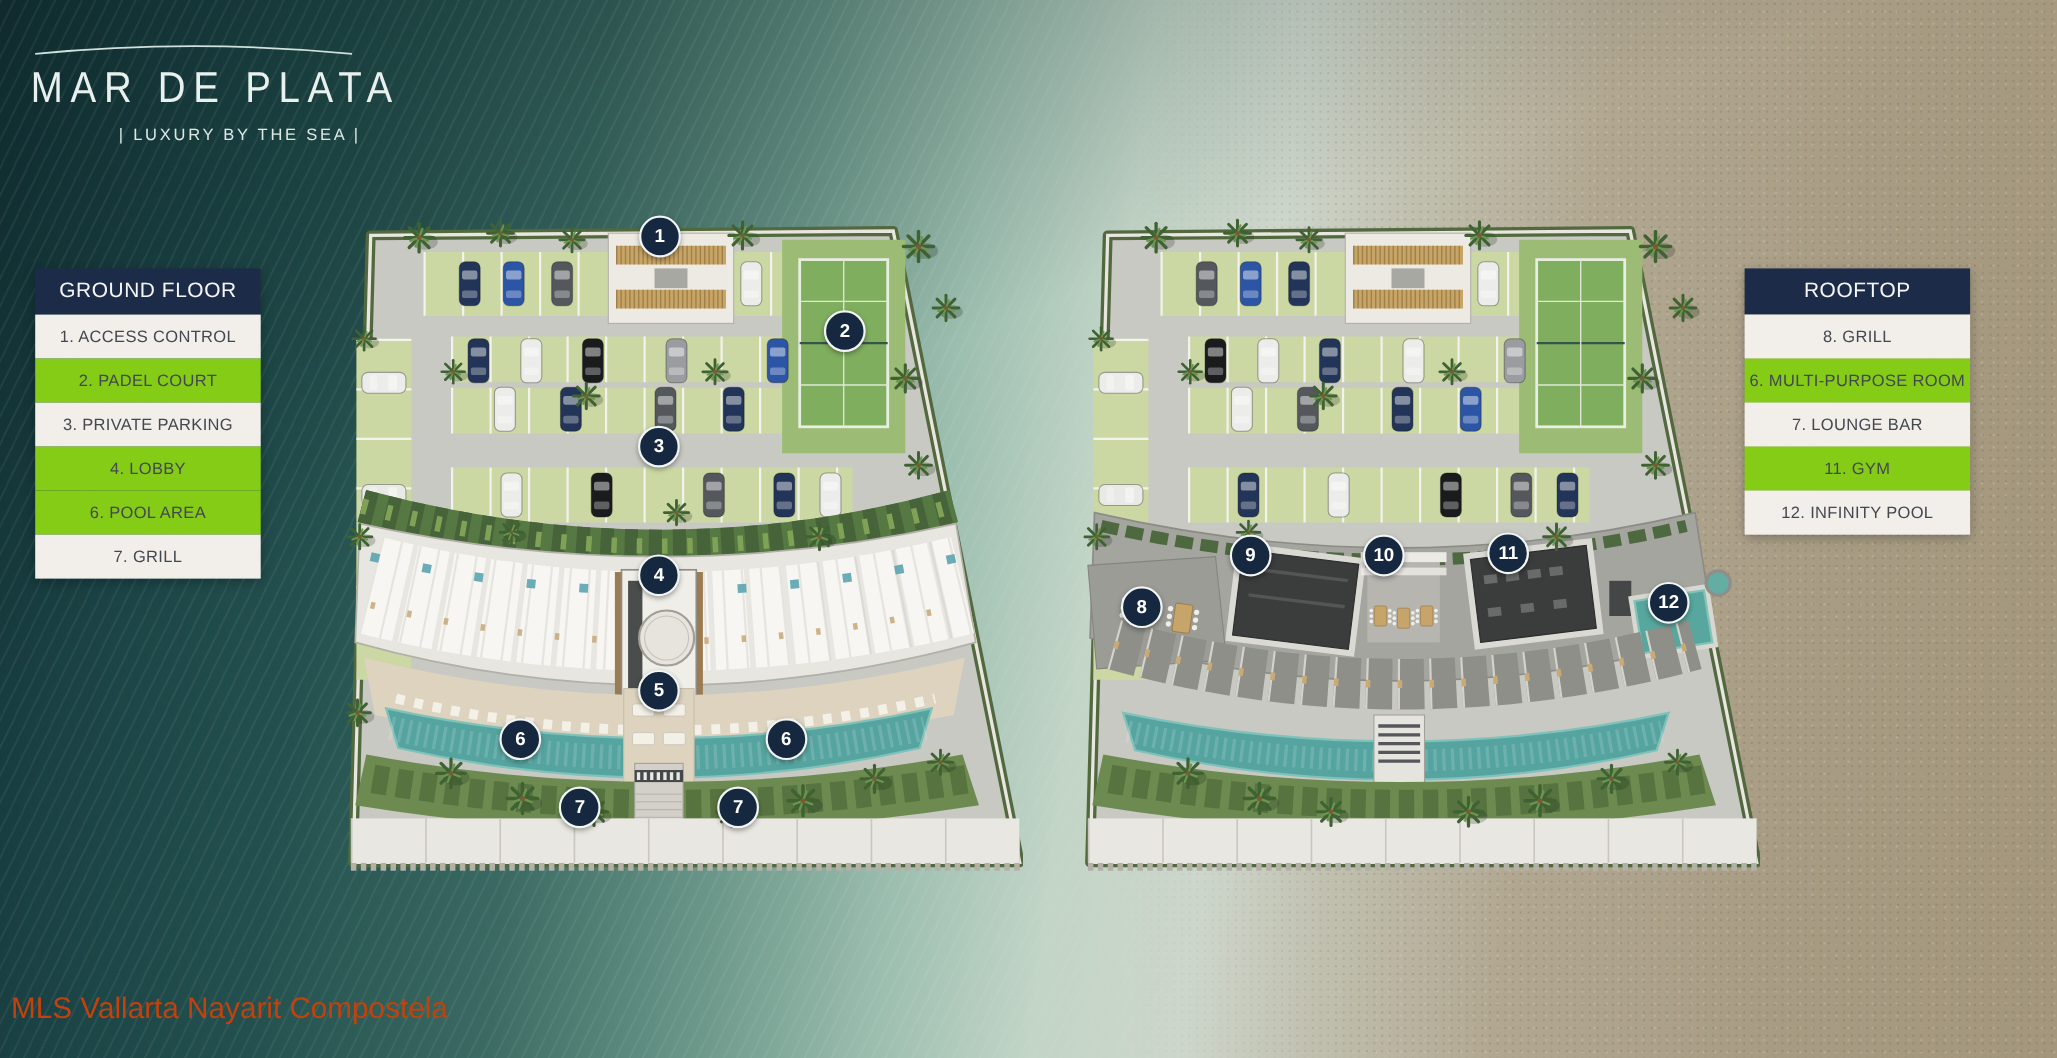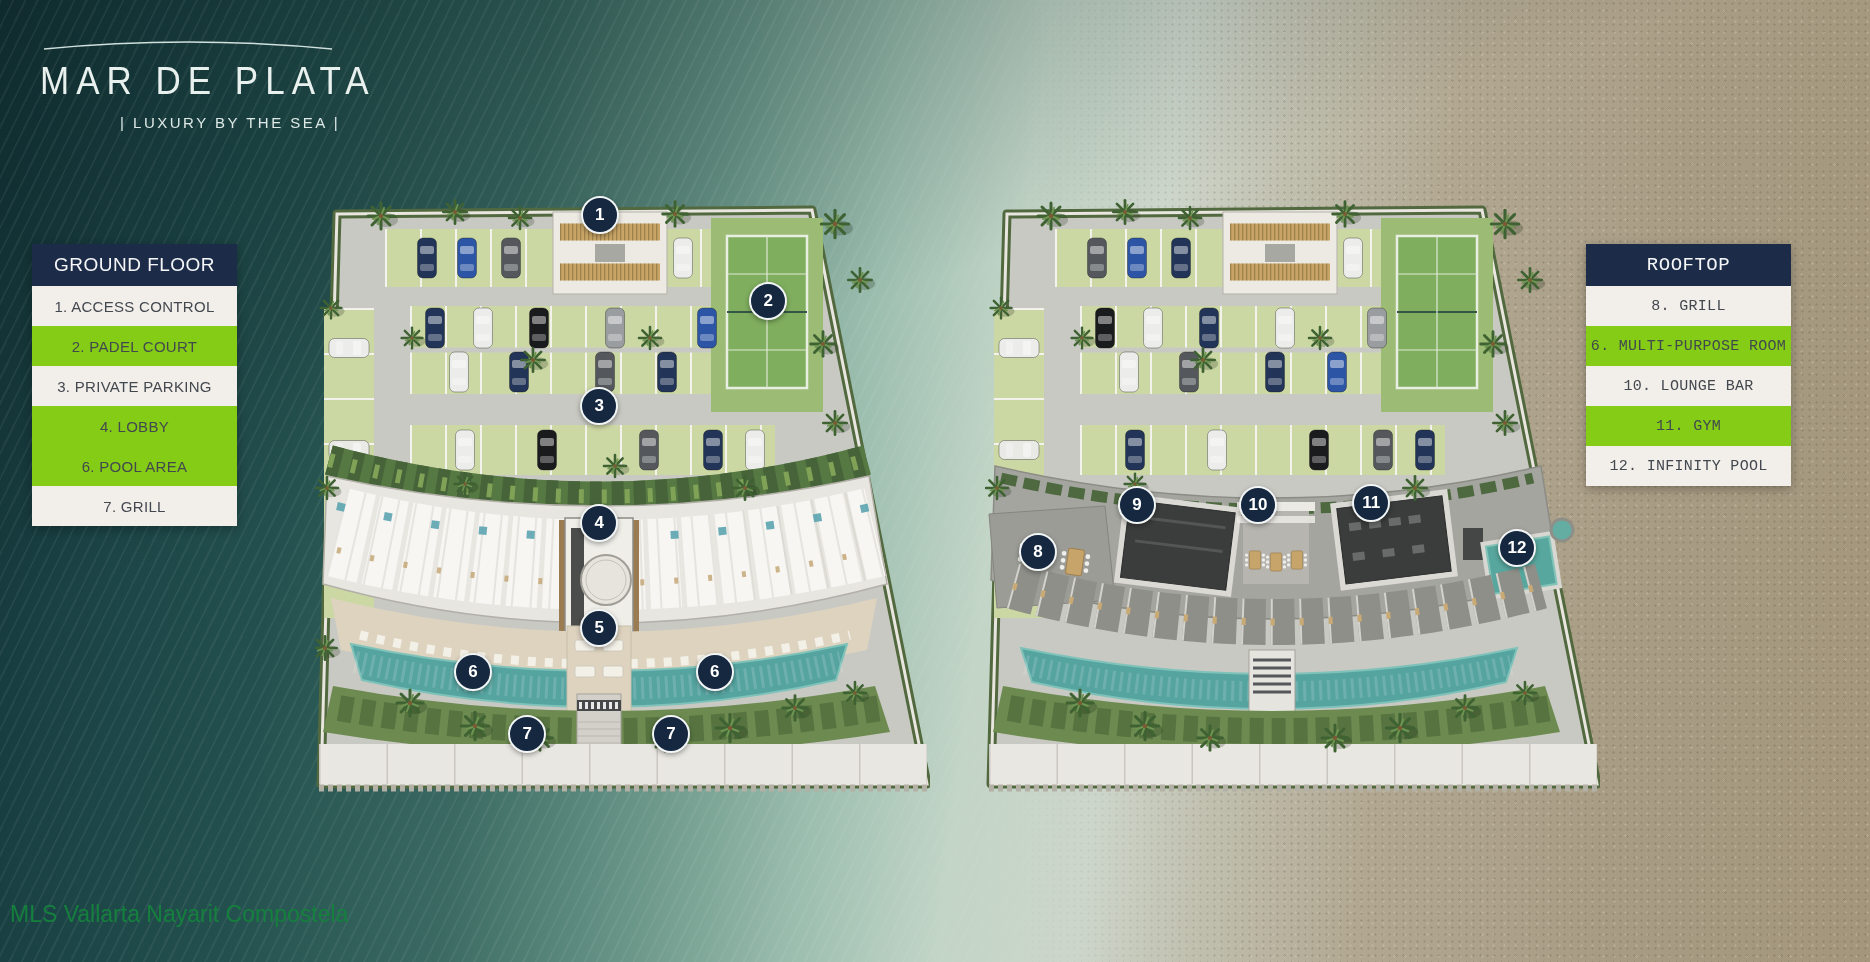--- a/index.html
+++ b/index.html
@@ -20,52 +20,52 @@
     mask-image:linear-gradient(90deg,#000 45%,transparent 64%);
     pointer-events:none;}
   .sand-speckle{position:absolute;inset:0;
     background-image:radial-gradient(rgba(92,80,60,.20) 1px, transparent 1.4px),
                      radial-gradient(rgba(225,215,195,.25) 1px, transparent 1.3px);
     background-size:7px 7px, 11px 11px;background-position:0 0, 3px 5px;
     -webkit-mask-image:linear-gradient(90deg,transparent 54%,#000 68%);
     mask-image:linear-gradient(90deg,transparent 54%,#000 68%);
     pointer-events:none;}
 
-  .brand{position:absolute;left:40px;top:34px;color:#e7efed;}
+  .brand{position:absolute;left:28px;top:34px;color:#e7efed;}
   .brand-curve{display:block;}
   .brand-title{
     font-size:35px;font-weight:300;letter-spacing:7px;color:#e9f1ef;
     transform:scaleY(1.12);transform-origin:left top;white-space:nowrap;margin-top:6px;}
   .brand-tagline{
     font-size:15px;font-weight:400;letter-spacing:2.5px;color:#dde9e6;
     margin-top:16px;margin-left:80px;white-space:nowrap;}
 
   .legend{position:absolute;width:205px;box-shadow:0 3px 10px rgba(0,0,0,.28);}
   .legend-header{height:42px;background:#1c2b47;color:#f4f6f8;display:flex;
     align-items:center;justify-content:center;font-size:19px;letter-spacing:.5px;}
   .legend-row{height:40px;display:flex;align-items:center;justify-content:center;
     font-size:15px;color:#43484f;letter-spacing:.3px;}
   .row-beige{background:#f2efeb;}
   .row-white{background:#84cc16;}
   #legend-ground{left:32px;top:244px;}
-  #legend-roof{left:1586px;top:244px;font-family:Liberation Mono, monospace;}
+  #legend-roof{left:1586px;top:244px;}
 
   .plan{position:absolute;width:615px;height:618px;}
   #plan-ground{left:315px;top:188px;}
   #plan-roof{left:985px;top:188px;}
   .plan svg{position:absolute;inset:0;}
 
   .marker{
     position:absolute;width:38px;height:38px;border-radius:50%;
     background:#152840;border:2.5px solid #f2f5f5;box-sizing:border-box;
     color:#fff;font-size:17px;font-weight:bold;display:flex;align-items:center;
     justify-content:center;transform:translate(-50%,-50%);
     box-shadow:0 2px 5px rgba(0,0,0,.35);}
 
-  .footer-text{position:absolute;left:10px;top:901px;font-size:23px;color:#15803d;}
+  .footer-text{position:absolute;left:10px;top:901px;font-size:27px;color:#c2410c;}
 </style>
 </head>
 <body>
 
 <div class="ocean-shade"></div>
 <div class="wave-streaks"></div>
 <div class="sand-speckle"></div>
 
 <div class="brand">
   <svg class="brand-curve" width="296" height="18" viewBox="0 0 296 18">
@@ -84,21 +84,21 @@
       <div class="legend-row row-white">4. LOBBY</div>
       <div class="legend-row row-white">6. POOL AREA</div>
       <div class="legend-row row-beige">7. GRILL</div>
     </div>
 </div>
 <div class="legend" id="legend-roof">
   <div class="legend-header">ROOFTOP</div>
   <div>
       <div class="legend-row row-beige">8. GRILL</div>
       <div class="legend-row row-white">6. MULTI-PURPOSE ROOM</div>
-      <div class="legend-row row-beige">10. LOUNGE BAR</div>
+      <div class="legend-row row-beige">7. LOUNGE BAR</div>
       <div class="legend-row row-white">11. GYM</div>
       <div class="legend-row row-beige">12. INFINITY POOL</div>
     </div>
 </div>
 
 <div class="plan" id="plan-ground">
 <svg viewBox="0 0 615 618">
   <defs></defs>
   <g id="sym-defs" display="none">
     <g id="palm">

